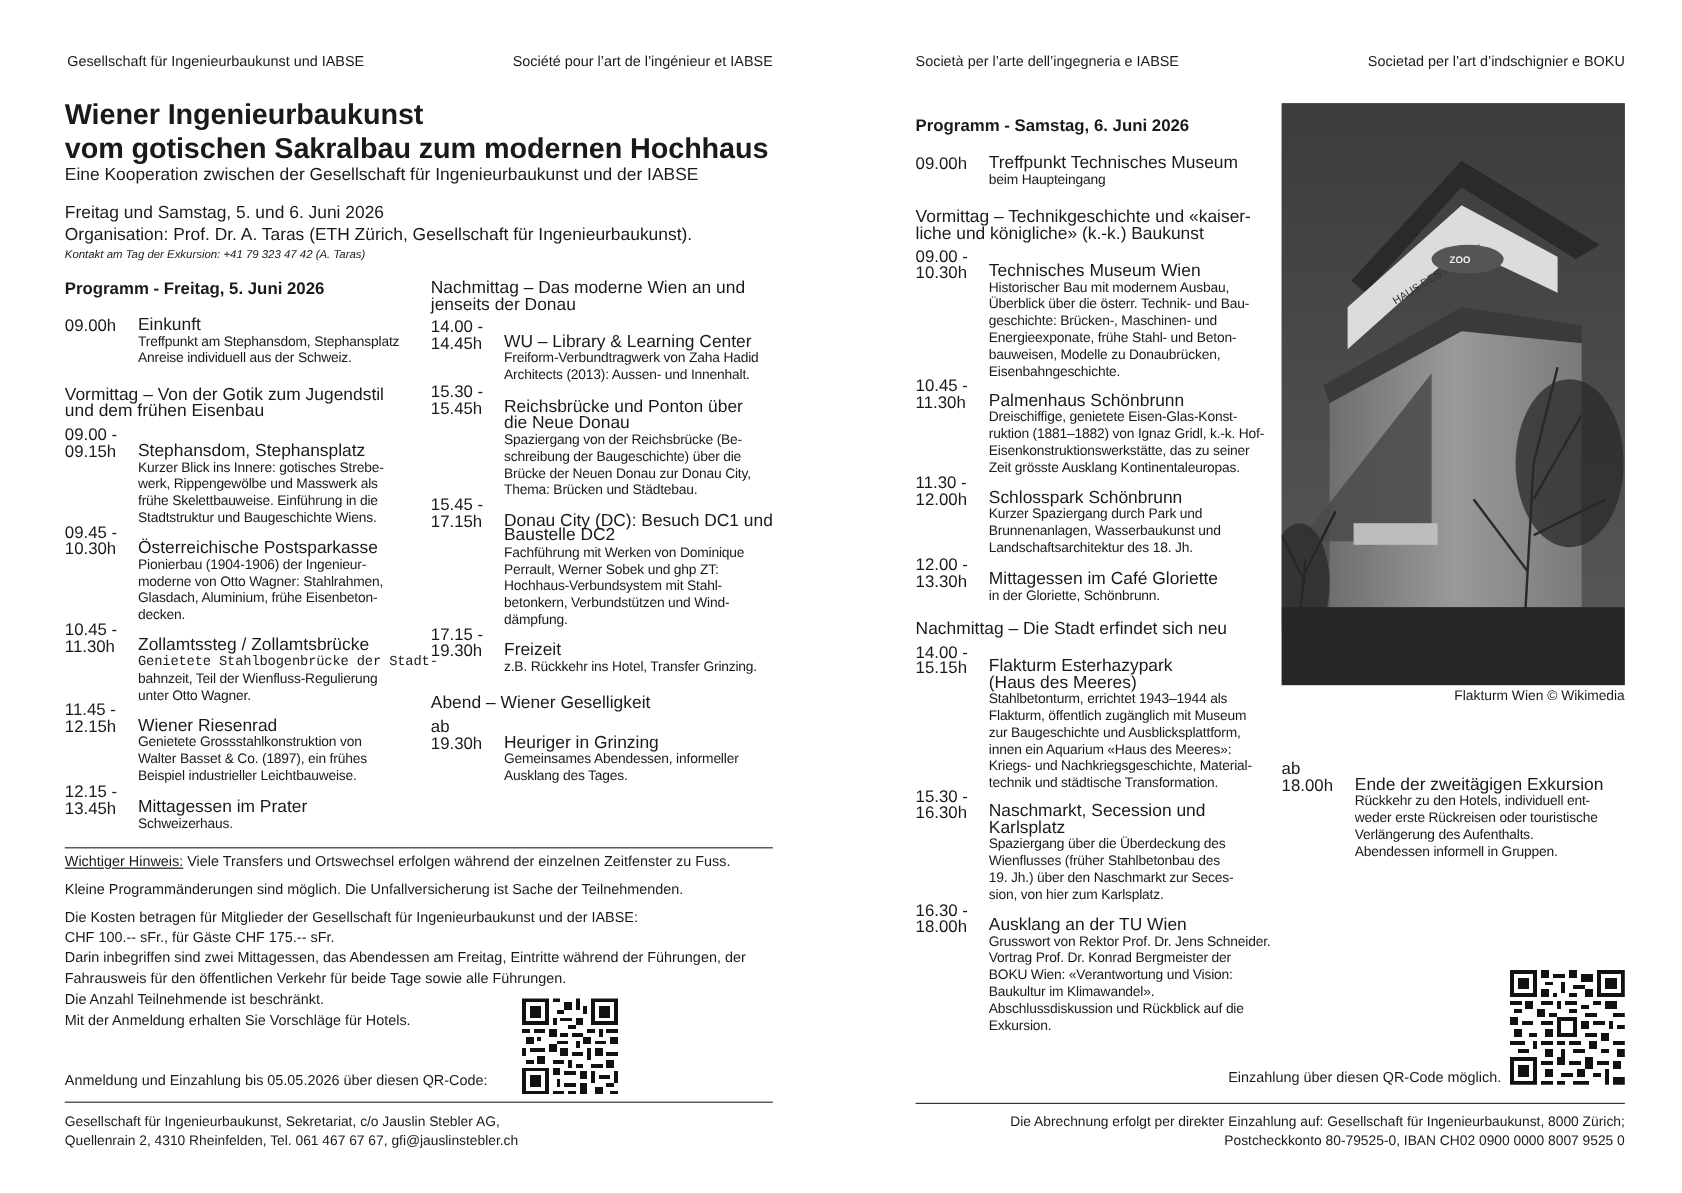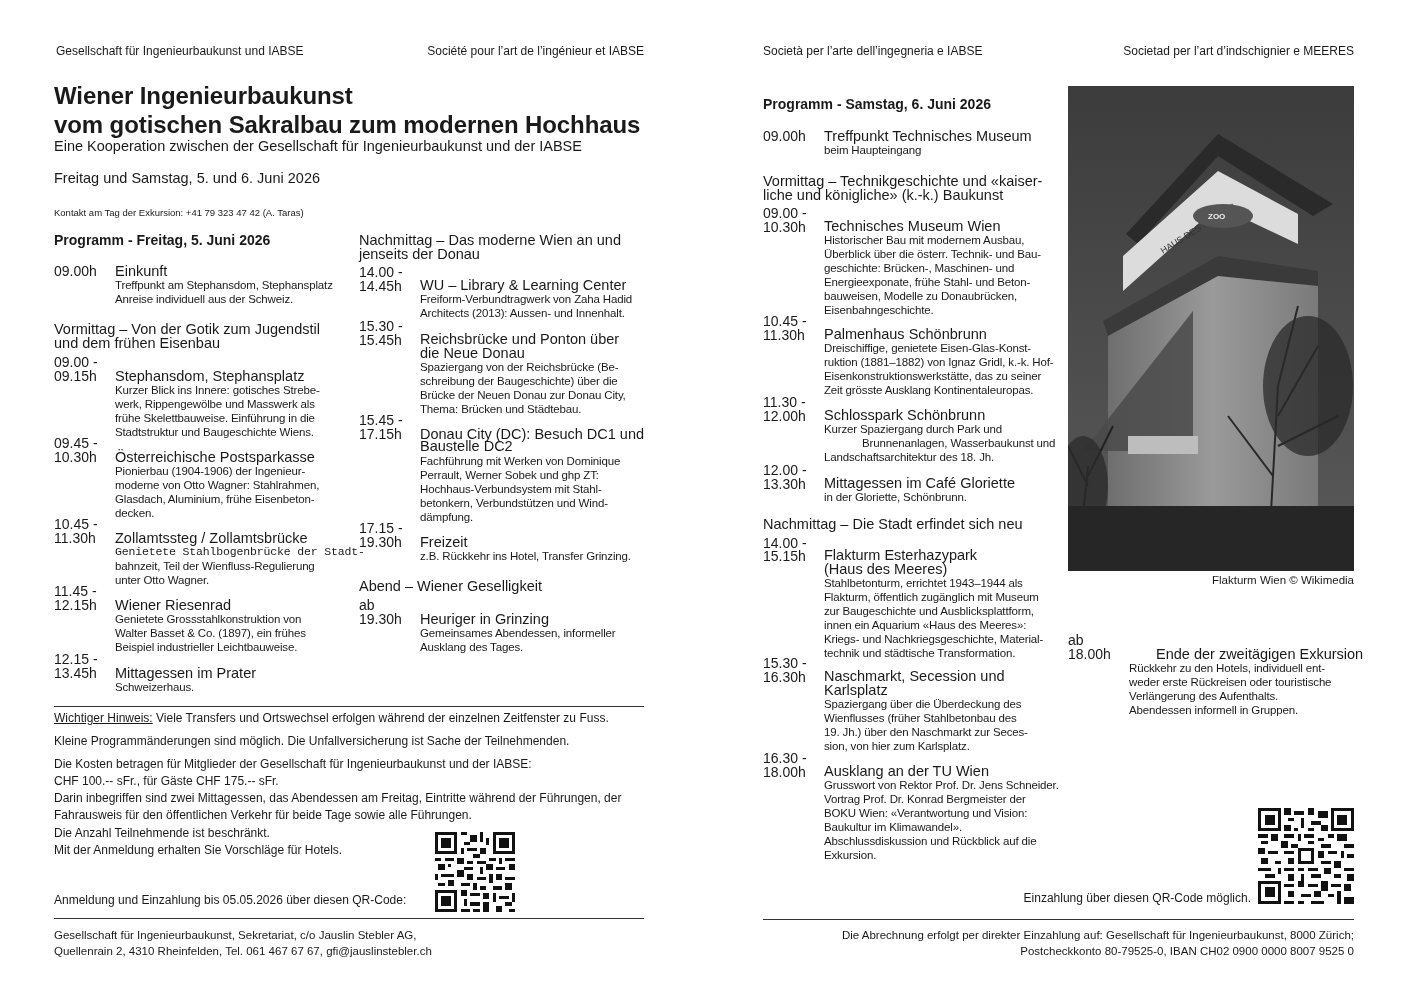--- a/index.html
+++ b/index.html
@@ -6,21 +6,21 @@
   html, body { width: 1402px; height: 994px; background: #ffffff; overflow: hidden; }
   body { font-family: "Liberation Sans", sans-serif; color: #1a1a1a; position: relative; }
   .page { position: absolute; top: 0; height: 874px; }
   .page-left { left: 54px; width: 590px; }
   .page-right { left: 763px; width: 591px; }
   .abs { position: absolute; }
   .hdr { font-size: 12px; top: 44px; white-space: nowrap; }
   .title { font-size: 24px; font-weight: bold; line-height: 29px; color: #1a1a1a; letter-spacing: -0.1px; }
   .subtitle { font-size: 14.5px; line-height: 17px; }
   .meta { font-size: 14.5px; line-height: 18px; }
-  .contact { font-size: 9.5px; }
+  .contact { font-size: 9.5px; font-style: italic; }
   .prog-head { font-size: 14px; font-weight: bold; }
   .section { font-size: 14.5px; line-height: 14px; }
   .entry { position: absolute; }
   .time { position: absolute; left: 0; font-size: 14px; line-height: 14px; width: 60px; }
   .etitle { position: absolute; left: 61px; font-size: 14.5px; line-height: 14px; white-space: nowrap; }
   .edesc { position: absolute; left: 61px; font-size: 11.5px; line-height: 14px; white-space: nowrap; letter-spacing: -0.15px; }
   .note { font-size: 12px; line-height: 17px; white-space: nowrap; }
   .u { text-decoration: underline; }
   .rule { position: absolute; height: 1px; background: #333; }
   .qr { position: absolute; background: #fff; }
@@ -33,20 +33,21 @@
 <body>
 
 <div class="page page-left">
   <div class="abs hdr" style="left:2px;">Gesellschaft für Ingenieurbaukunst und IABSE</div>
   <div class="abs hdr" style="right:0;">Société pour l’art de l’ingénieur et IABSE</div>
 
   <div class="abs title" style="left:0; top:81px;">Wiener Ingenieurbaukunst</div>
   <div class="abs title" style="left:0; top:110px;">vom gotischen Sakralbau zum modernen Hochhaus</div>
   <div class="abs subtitle" style="left:0; top:138px; white-space:nowrap;">Eine Kooperation zwischen der Gesellschaft für Ingenieurbaukunst und der IABSE</div>
   <div class="abs meta" style="left:0; top:169px; white-space:nowrap;">Freitag und Samstag, 5. und 6. Juni 2026</div>
+  <div class="abs meta" style="left:0; top:187px; white-space:nowrap;">Organisation: Prof. Dr. A. Taras (ETH Zürich, Gesellschaft für Ingenieurbaukunst).</div>
   <div class="abs contact" style="left:0; top:207px; white-space:nowrap;">Kontakt am Tag der Exkursion: +41 79 323 47 42 (A. Taras)</div>
 
   <div class="abs prog-head" style="left:0; top:232px;">Programm - Freitag, 5. Juni 2026</div>
 
   <div class="entry" style="left:0; top:264px; width:290px;">
     <div class="time" style="top:0;">09.00h</div>
     <div class="etitle" style="top:0;">Einkunft</div>
     <div class="edesc" style="top:14px;">Treffpunkt am Stephansdom, Stephansplatz</div>
     <div class="edesc" style="top:28px;">Anreise individuell aus der Schweiz.</div>
   </div>
@@ -179,21 +180,21 @@
 
   <div class="rule" style="left:0; top:918px; width:590px;"></div>
   <div class="abs footer" style="left:0; top:927px;">
     <div>Gesellschaft für Ingenieurbaukunst, Sekretariat, c/o Jauslin Stebler AG,</div>
     <div>Quellenrain 2, 4310 Rheinfelden, Tel. 061 467 67 67, gfi@jauslinstebler.ch</div>
   </div>
 </div>
 
 <div class="page page-right">
   <div class="abs hdr" style="left:0;">Società per l’arte dell’ingegneria e IABSE</div>
-  <div class="abs hdr" style="right:0;">Societad per l’art d’indschignier e MEERES</div>
+  <div class="abs hdr" style="right:0;">Societad per l’art d’indschignier e BOKU</div>
 
   <div class="abs prog-head" style="left:0; top:96px;">Programm - Samstag, 6. Juni 2026</div>
 
   <div class="entry" style="left:0; top:129px;">
     <div class="time" style="top:0;">09.00h</div>
     <div class="etitle" style="top:0;">Treffpunkt Technisches Museum</div>
     <div class="edesc" style="top:14px;">beim Haupteingang</div>
   </div>
 
   <div class="abs section" style="left:0; top:174px; white-space:nowrap;">
@@ -219,21 +220,21 @@
     <div class="edesc" style="top:27px;">Dreischiffige, genietete Eisen-Glas-Konst-</div>
     <div class="edesc" style="top:41px;">ruktion (1881–1882) von Ignaz Gridl, k.-k. Hof-</div>
     <div class="edesc" style="top:55px;">Eisenkonstruktionswerkstätte, das zu seiner</div>
     <div class="edesc" style="top:69px;">Zeit grösste Ausklang Kontinentaleuropas.</div>
   </div>
   <div class="entry" style="left:0; top:395px;">
     <div class="time" style="top:0;">11.30 -</div>
     <div class="time" style="top:14px;">12.00h</div>
     <div class="etitle" style="top:13px;">Schlosspark Schönbrunn</div>
     <div class="edesc" style="top:27px;">Kurzer Spaziergang durch Park und</div>
-    <div class="edesc" style="top:41px;margin-left:38px;">Brunnenanlagen, Wasserbaukunst und</div>
+    <div class="edesc" style="top:41px;">Brunnenanlagen, Wasserbaukunst und</div>
     <div class="edesc" style="top:55px;">Landschaftsarchitektur des 18. Jh.</div>
   </div>
   <div class="entry" style="left:0; top:463px;">
     <div class="time" style="top:0;">12.00 -</div>
     <div class="time" style="top:14px;">13.30h</div>
     <div class="etitle" style="top:13px;">Mittagessen im Café Gloriette</div>
     <div class="edesc" style="top:27px;">in der Gloriette, Schönbrunn.</div>
   </div>
 
   <div class="abs section" style="left:0; top:517px; white-space:nowrap;">Nachmittag – Die Stadt erfindet sich neu</div>
@@ -312,21 +313,21 @@
       </g>
 
       <rect x="0" y="420" width="286" height="65" fill="#262626"></rect>
     </svg>
   </div>
   <div class="abs caption" style="right:0; top:574px;">Flakturm Wien © Wikimedia</div>
 
   <div class="entry" style="left:305px; top:633px;">
     <div class="time" style="top:0;">ab</div>
     <div class="time" style="top:14px;">18.00h</div>
-    <div class="etitle" style="top:14px;margin-left:27px;">Ende der zweitägigen Exkursion</div>
+    <div class="etitle" style="top:14px;">Ende der zweitägigen Exkursion</div>
     <div class="edesc" style="top:28px;">Rückkehr zu den Hotels, individuell ent-</div>
     <div class="edesc" style="top:42px;">weder erste Rückreisen oder touristische</div>
     <div class="edesc" style="top:56px;">Verlängerung des Aufenthalts.</div>
     <div class="edesc" style="top:70px;">Abendessen informell in Gruppen.</div>
   </div>
 
   <div class="abs note" style="right:103px; top:890px;">Einzahlung über diesen QR-Code möglich.</div>
 
   <div class="qr" style="left:495px; top:808px; width:96px; height:96px;">
     <svg viewBox="0 0 29 29" shape-rendering="crispEdges">

